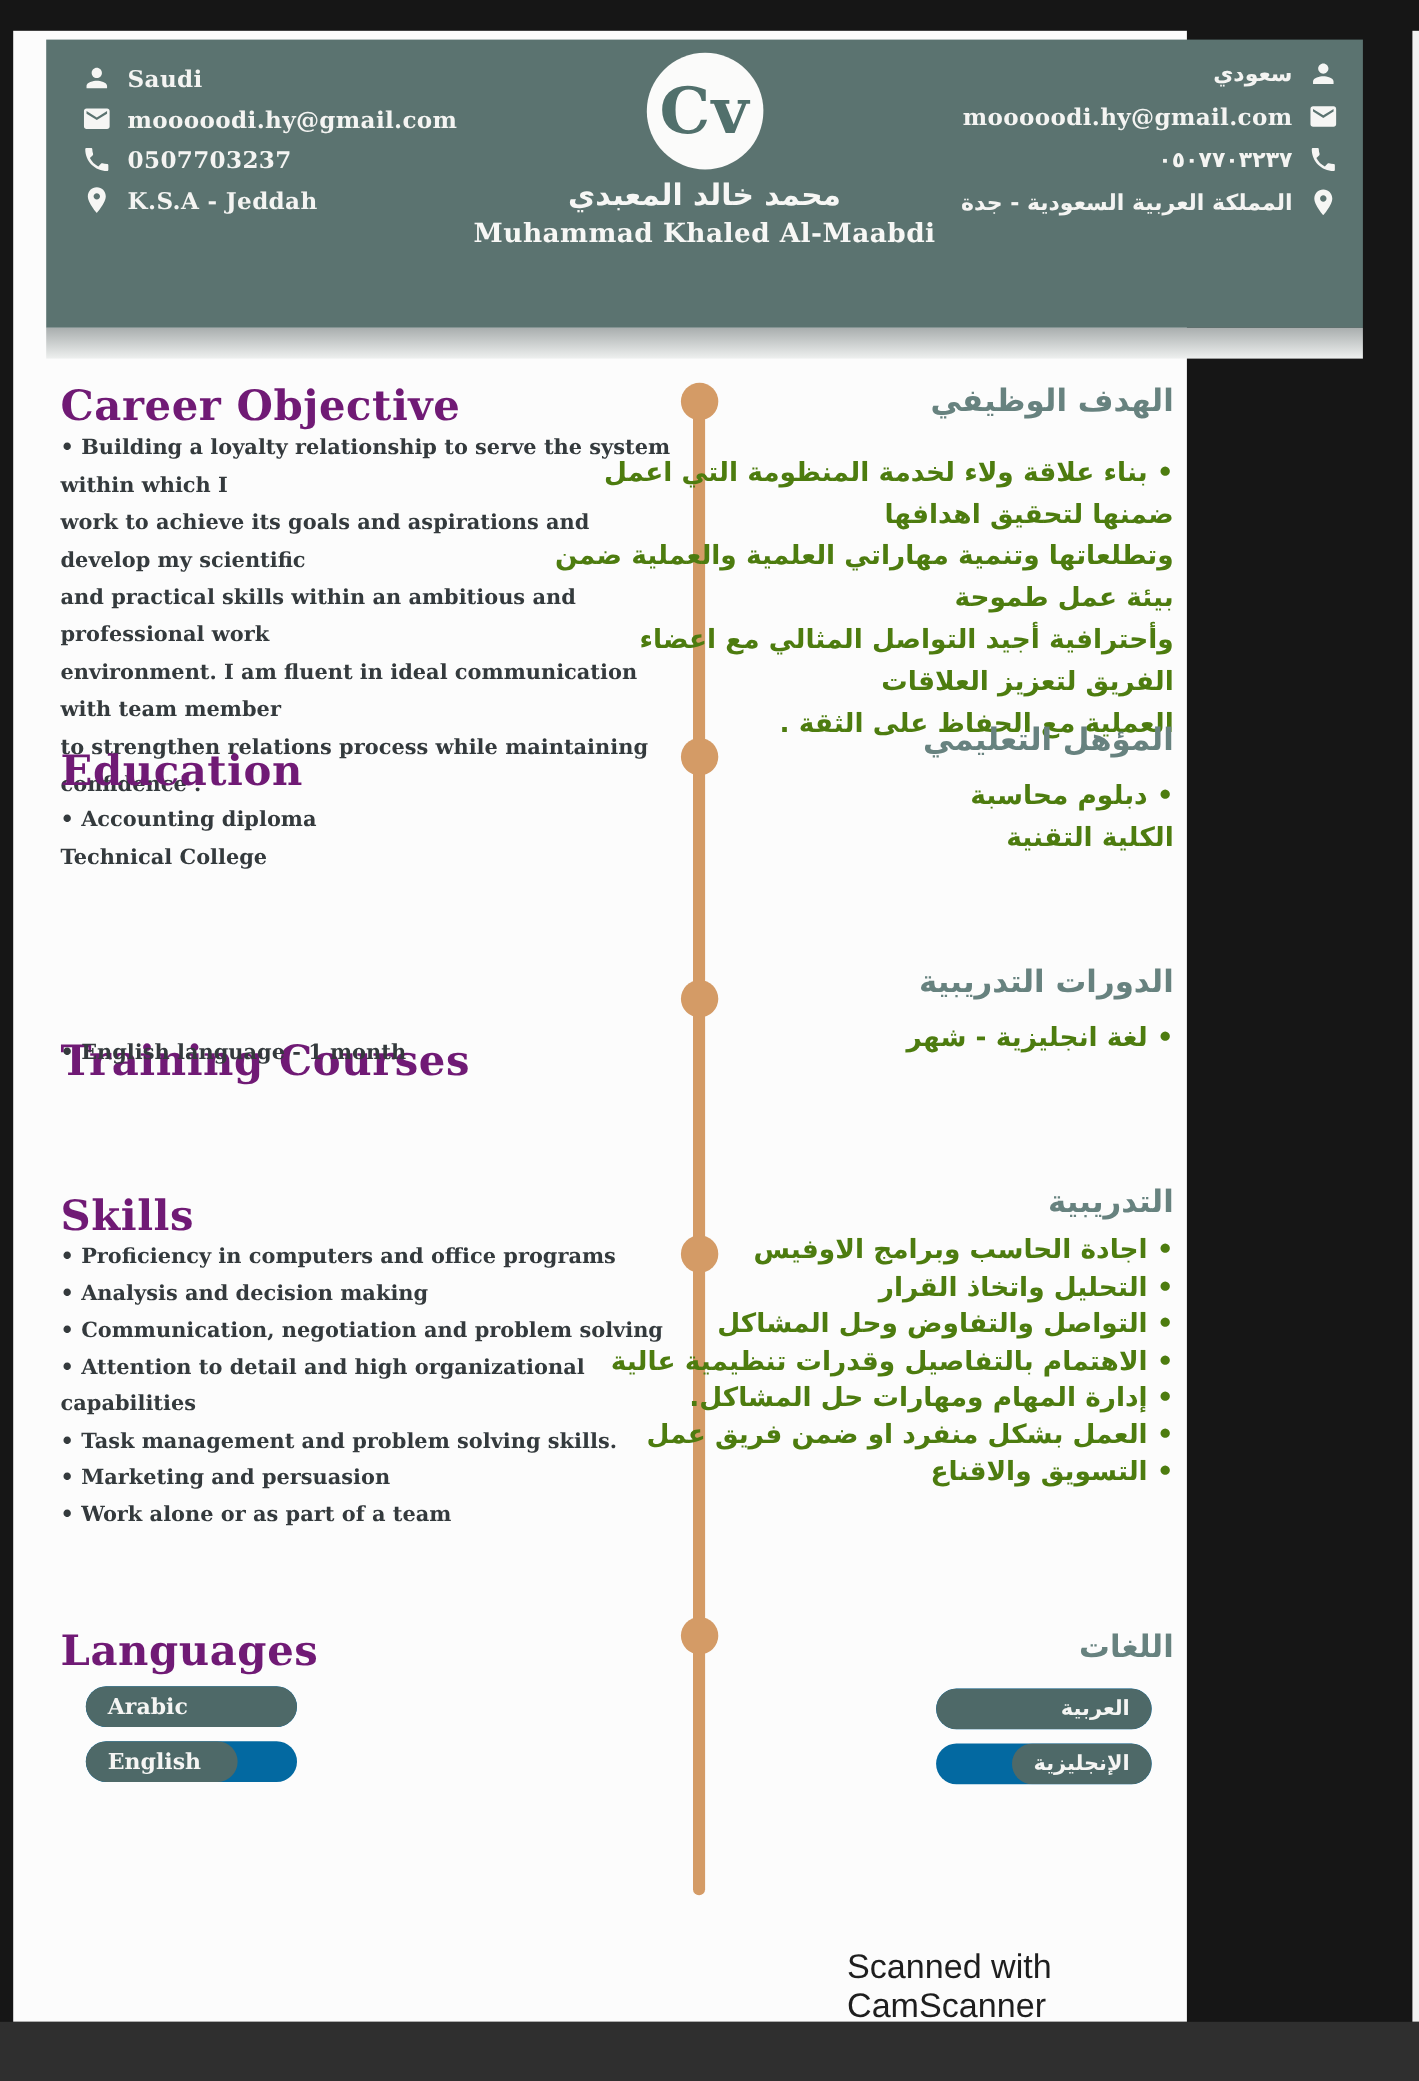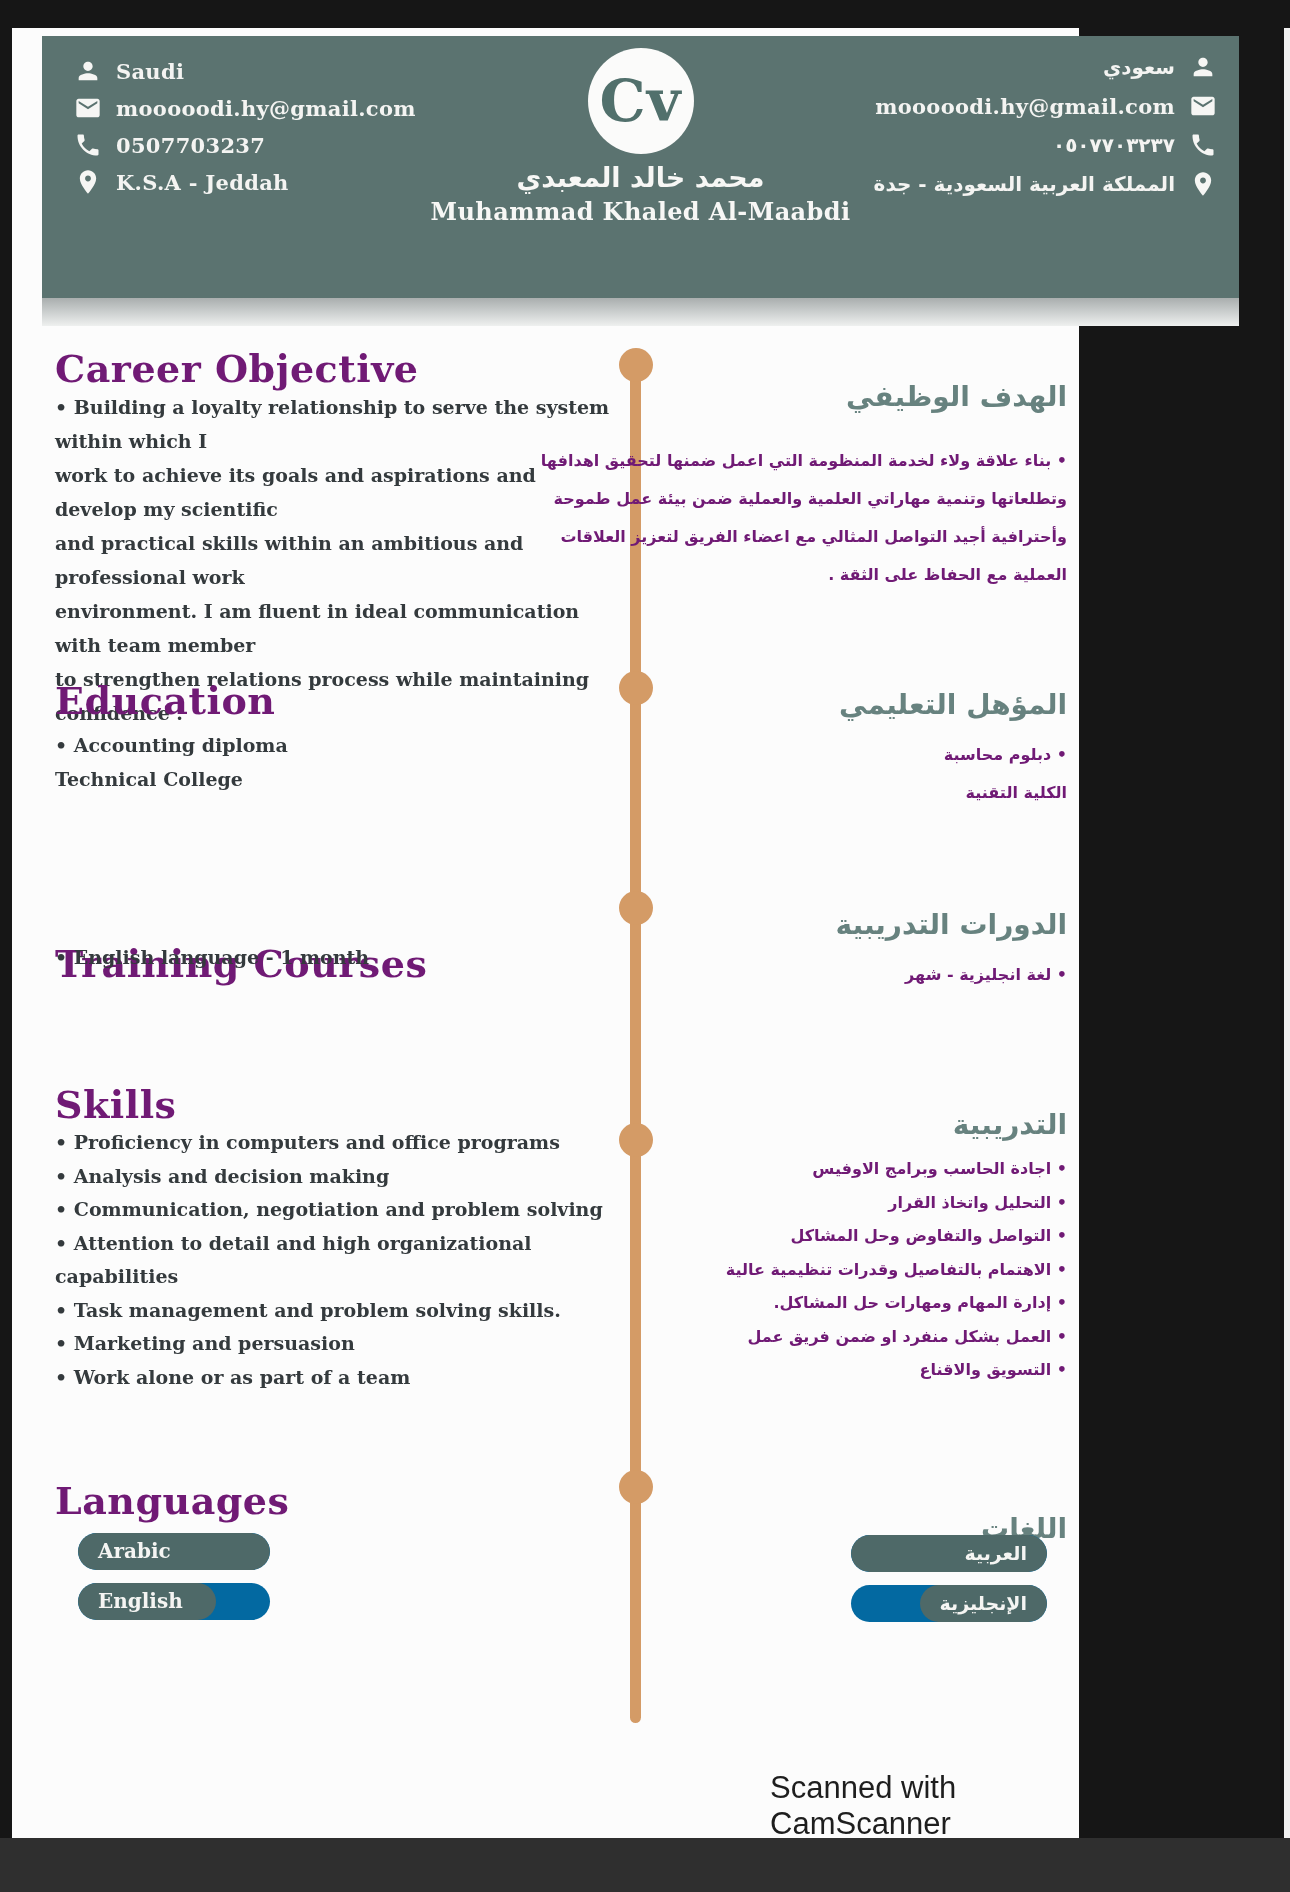--- a/index.html
+++ b/index.html
@@ -68,35 +68,35 @@
   }
   .timeline-node {
     position:absolute; left:607px; width:34px; height:34px; border-radius:50%;
     background:#d49b66;
   }
   .node-1 { top:320px; } .node-2 { top:643px; } .node-3 { top:863px; }
   .node-4 { top:1095px; } .node-5 { top:1442px; }
 
   
   .sec-en { position:absolute; left:43px; width:565px; }
-  .sec-ar { position:absolute; right:12px; width:565px; direction:rtl; text-align:right;margin-top:32px; }
+  .sec-ar { position:absolute; right:12px; width:565px; direction:rtl; text-align:right; }
   .h-en {
     font-size:38px; font-weight:bold; color:#701a75; letter-spacing:.5px;
   }
   .h-ar {
     font-family:"DejaVu Sans", sans-serif; font-size:28px; font-weight:bold;
     color:#67827f;
   }
   .body-en p, .body-en li {
     font-size:19px; font-weight:bold; color:#343a3d; line-height:34px;
     list-style:none;
   }
   .body-ar p, .body-ar li {
-    font-family:"DejaVu Sans", sans-serif; font-size:16px; font-weight:bold;
-    color:#701a75; line-height:38px; list-style:none;
+    font-family:"DejaVu Sans", sans-serif; font-size:24px; font-weight:bold;
+    color:#4d7c0f; line-height:38px; list-style:none;
   }
   .skills-list li { line-height:33.5px; }
   .skills-list-ar li { line-height:33.5px; }
 
   .pos-obj-h-en   { top:318px; } .pos-obj-b-en  { top:362px; }
   .pos-obj-h-ar   { top:320px; } .pos-obj-b-ar  { top:382px; }
   .pos-edu-h-en   { top:650px; } .pos-edu-b-en  { top:700px; }
   .pos-edu-h-ar   { top:628px; } .pos-edu-b-ar  { top:676px; }
   .pos-trn-h-en   { top:913px; } .pos-trn-b-en  { top:912px; }
   .pos-trn-h-ar   { top:848px; } .pos-trn-b-ar  { top:896px; }

